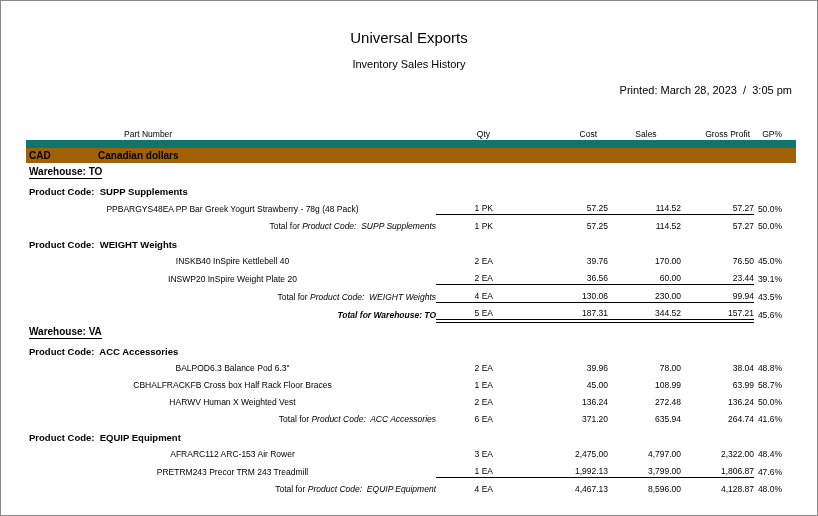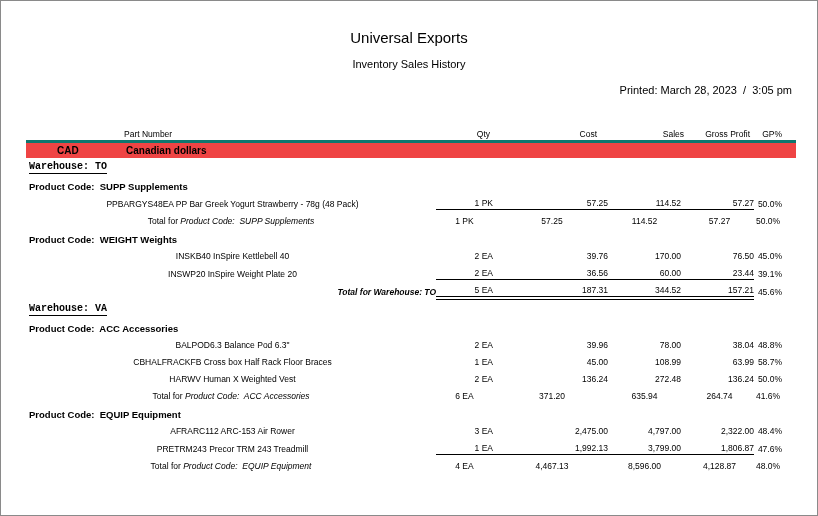--- a/index.html
+++ b/index.html
@@ -4,39 +4,39 @@
 <style>
   html,body { margin:0; padding:0; background:#fff; }
   body { width:818px; height:516px; overflow:hidden; font-family:"Liberation Sans", sans-serif; color:#000; }
   .page { box-sizing:border-box; width:818px; height:516px; border:1px solid #8a8a8a; background:#fff; overflow:hidden; }
   .title { text-align:center; margin-top:28px; font-size:15px; line-height:17px; }
   .subtitle { text-align:center; margin-top:12px; font-size:11px; line-height:13px; }
   .printed { text-align:right; padding-right:25px; margin-top:14px; font-size:11px; line-height:11px; white-space:pre; }
 
   table { border-collapse:collapse; table-layout:fixed; width:770px; margin:29px 0 0 25px; }
   th, td { font-size:8.5px; padding:0; vertical-align:bottom; white-space:pre; overflow:hidden; font-weight:normal; line-height:11px; }
-  .hdr th { height:15px; border-bottom:3px solid #0f766e; }
+  .hdr th { height:15px; border-bottom:8px solid #0f766e; }
   .c-desc { text-align:left; }
   th.c-desc { text-indent:98px; }
   .c-qty, .c-cost, .c-sales, .c-gross, .c-gp { text-align:right; }
   th.c-qty   { padding-right:6px; }  td.c-qty   { padding-right:3px; }
   th.c-cost  { padding-right:11px; } td.c-cost  { padding-right:0; }
-  th.c-sales { padding-right:1px; }  td.c-sales { padding-right:4px; }
+  th.c-sales { padding-right:1px;text-align:center; }  td.c-sales { padding-right:4px; }
   th.c-gross { padding-right:4px; }  td.c-gross { padding-right:0; }
   th.c-gp, td.c-gp { padding-right:14px; }
 
-  .band td { background:#ef4444; height:15px; font-size:10px; font-weight:bold; vertical-align:middle;padding-left:28px; }
+  .band td { background:#a16207; height:15px; font-size:10px; font-weight:bold; vertical-align:middle; }
   .ccode { display:inline-block; width:69px; margin-left:3px; }
 
-  .r-wh td { height:16px; font-size:10px; font-weight:bold;font-family:Liberation Mono, monospace; }
+  .r-wh td { height:16px; font-size:10px; font-weight:bold; }
   .wh-ul { display:inline-block; margin-left:3px; border-bottom:1px solid #000; padding-bottom:1px; }
   .r-pc td { height:18px; font-size:9.5px; font-weight:bold; padding-left:3px; }
   .r-item td { height:17px; }
   .r-item .c-desc { padding-left:3px;text-align:center; }
-  .r-total td { height:17px;text-align:center; }
+  .r-total td { height:17px; }
   .r-wtotal td { height:16px; }
   .tlabel { text-align:right; }
   .tlabel em { font-style:italic; }
   .b { font-weight:bold;font-style:italic; }
 
   tr.rule td.c-qty, tr.rule td.c-cost, tr.rule td.c-sales, tr.rule td.c-gross { border-bottom:1px solid #000; }
   tr.dbl td.c-qty, tr.dbl td.c-cost, tr.dbl td.c-sales, tr.dbl td.c-gross { border-bottom:4px double #000; }
 </style>
 </head>
 <body>
@@ -103,20 +103,28 @@
           <td class="c-gp">45.0%</td>
         </tr>
         <tr class="r-item rule">
           <td class="c-desc">INSWP20 InSpire Weight Plate 20</td>
           <td class="c-qty">2 EA</td>
           <td class="c-cost">36.56</td>
           <td class="c-sales">60.00</td>
           <td class="c-gross">23.44</td>
           <td class="c-gp">39.1%</td>
         </tr>
+        <tr class="r-total rule">
+          <td class="c-desc tlabel"><span>Total for </span><em>Product Code:  WEIGHT Weights</em></td>
+          <td class="c-qty">4 EA</td>
+          <td class="c-cost">130.06</td>
+          <td class="c-sales">230.00</td>
+          <td class="c-gross">99.94</td>
+          <td class="c-gp">43.5%</td>
+        </tr>
         <tr class="r-wtotal dbl">
           <td class="c-desc tlabel b">Total for Warehouse: TO</td>
           <td class="c-qty">5 EA</td>
           <td class="c-cost">187.31</td>
           <td class="c-sales">344.52</td>
           <td class="c-gross">157.21</td>
           <td class="c-gp">45.6%</td>
         </tr>
         <tr class="r-wh">
           <td colspan="6"><span class="wh-ul">Warehouse: VA</span></td>

